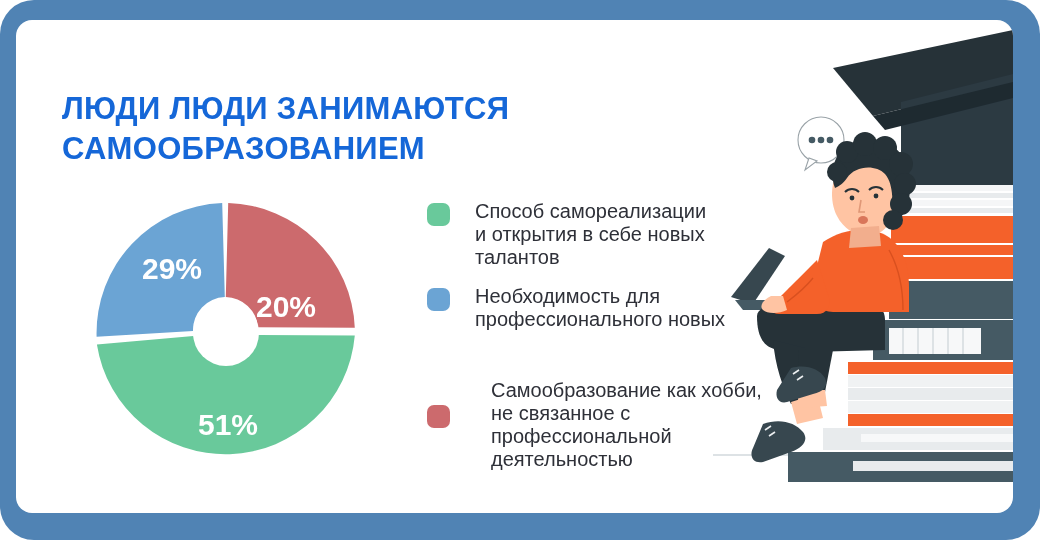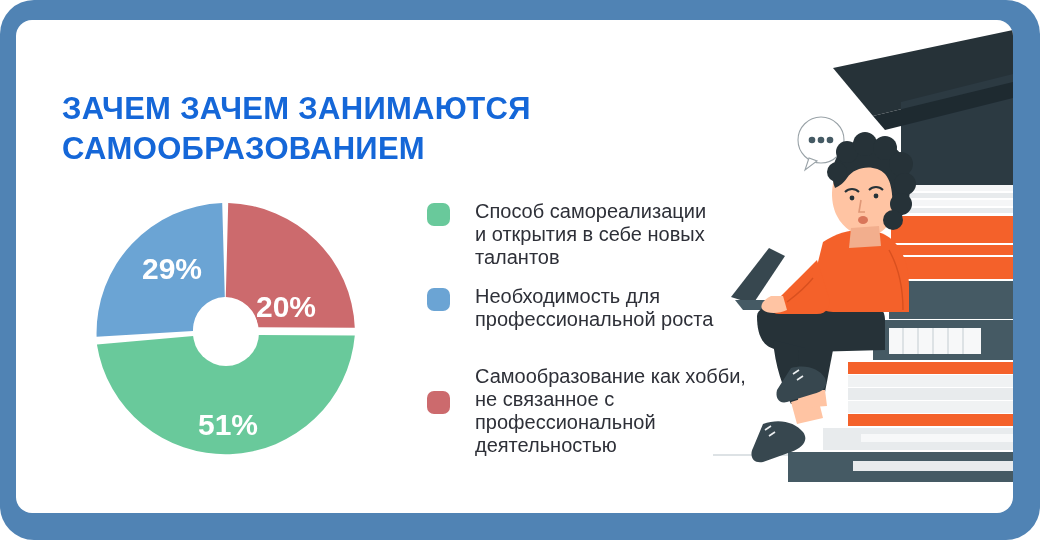--- a/index.html
+++ b/index.html
@@ -77,21 +77,21 @@
     top: 180px;
     width: 360px;
   }
   .legend-row {
     position: absolute;
     display: flex;
     align-items: flex-start;
   }
   .legend-row.r0 { top: 0px; }
   .legend-row.r1 { top: 85px; }
-  .legend-row.r2 { top: 165px; }
+  .legend-row.r2 { top: 179px; gap: 16px; }
 
   .swatch {
     width: 23px;
     height: 23px;
     border-radius: 7px;
     flex: 0 0 auto;
     margin-top: 3px;
   }
   .legend-text {
     margin-left: 25px;
@@ -112,21 +112,21 @@
     height: 493px;
   }
   #illo-svg { display: block; }
 </style>
 </head>
 <body>
 
 <div id="frame">
   <div id="card">
 
-    <h1 id="title">ЗАЧЕМ ЗАЧЕМ ЗАНИМАЮТСЯ
+    <h1 id="title">ЛЮДИ ЛЮДИ ЗАНИМАЮТСЯ
 САМООБРАЗОВАНИЕМ</h1>
 
     <div id="donut-wrap">
       <svg id="donut-svg" width="292" height="292" viewBox="0 0 292 292">
 
         <path fill="#CC6A6D" d="M 148.2 16.1
                  A 130 130 0 0 1 274.8 140.7
                  L 178.0 140.2
                  A 33 33 0 0 0 145.8 110.0
                  Z"></path>
@@ -155,21 +155,21 @@
 
       <div class="legend-row r0">
         <span class="swatch" style="background:#69C99B"></span>
         <span class="legend-text">Способ самореализации
 и открытия в себе новых талантов</span>
       </div>
 
       <div class="legend-row r1">
         <span class="swatch" style="background:#6BA4D4"></span>
         <span class="legend-text">Необходимость для
-профессиональной роста</span>
+профессионального новых</span>
       </div>
 
       <div class="legend-row r2">
         <span class="swatch" style="background:#CC6A6D"></span>
         <span class="legend-text">Самообразование как хобби,
 не связанное с профессиональной
 деятельностью</span>
       </div>
 
     </div>

